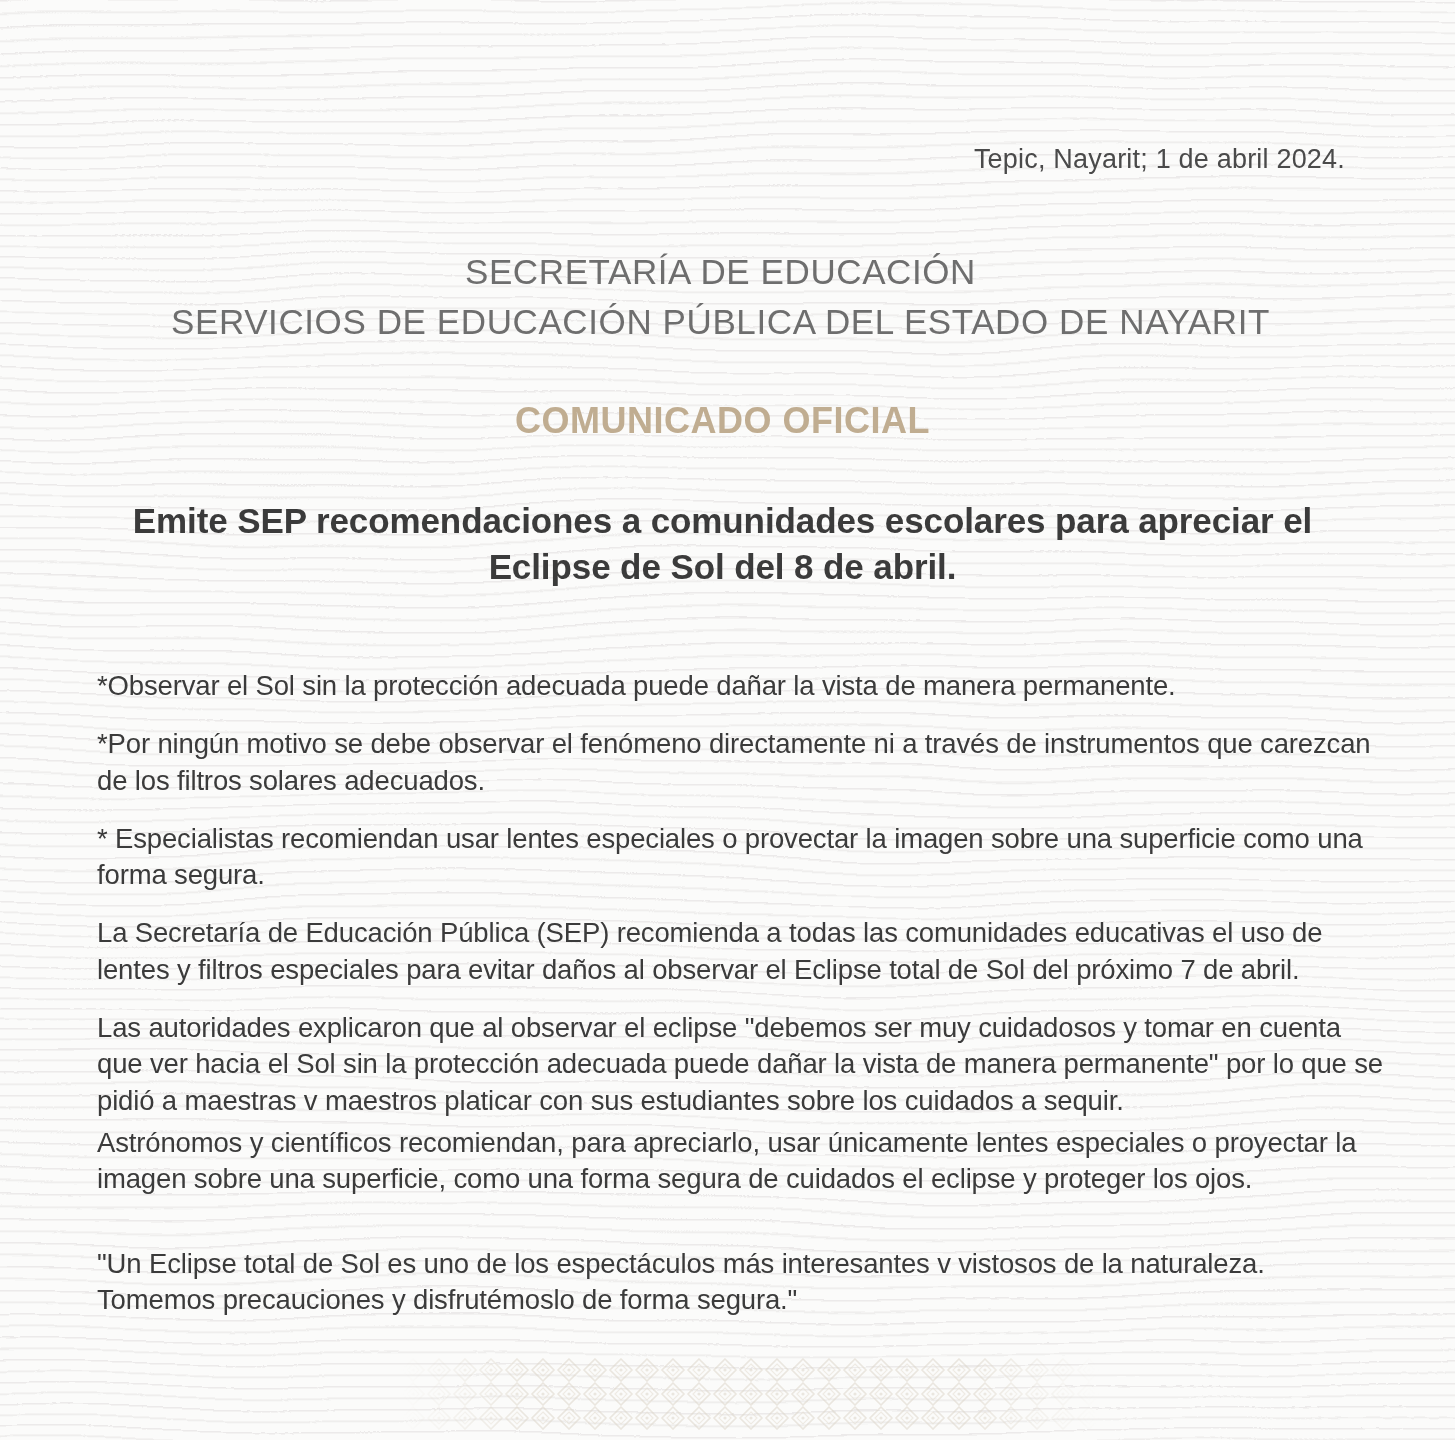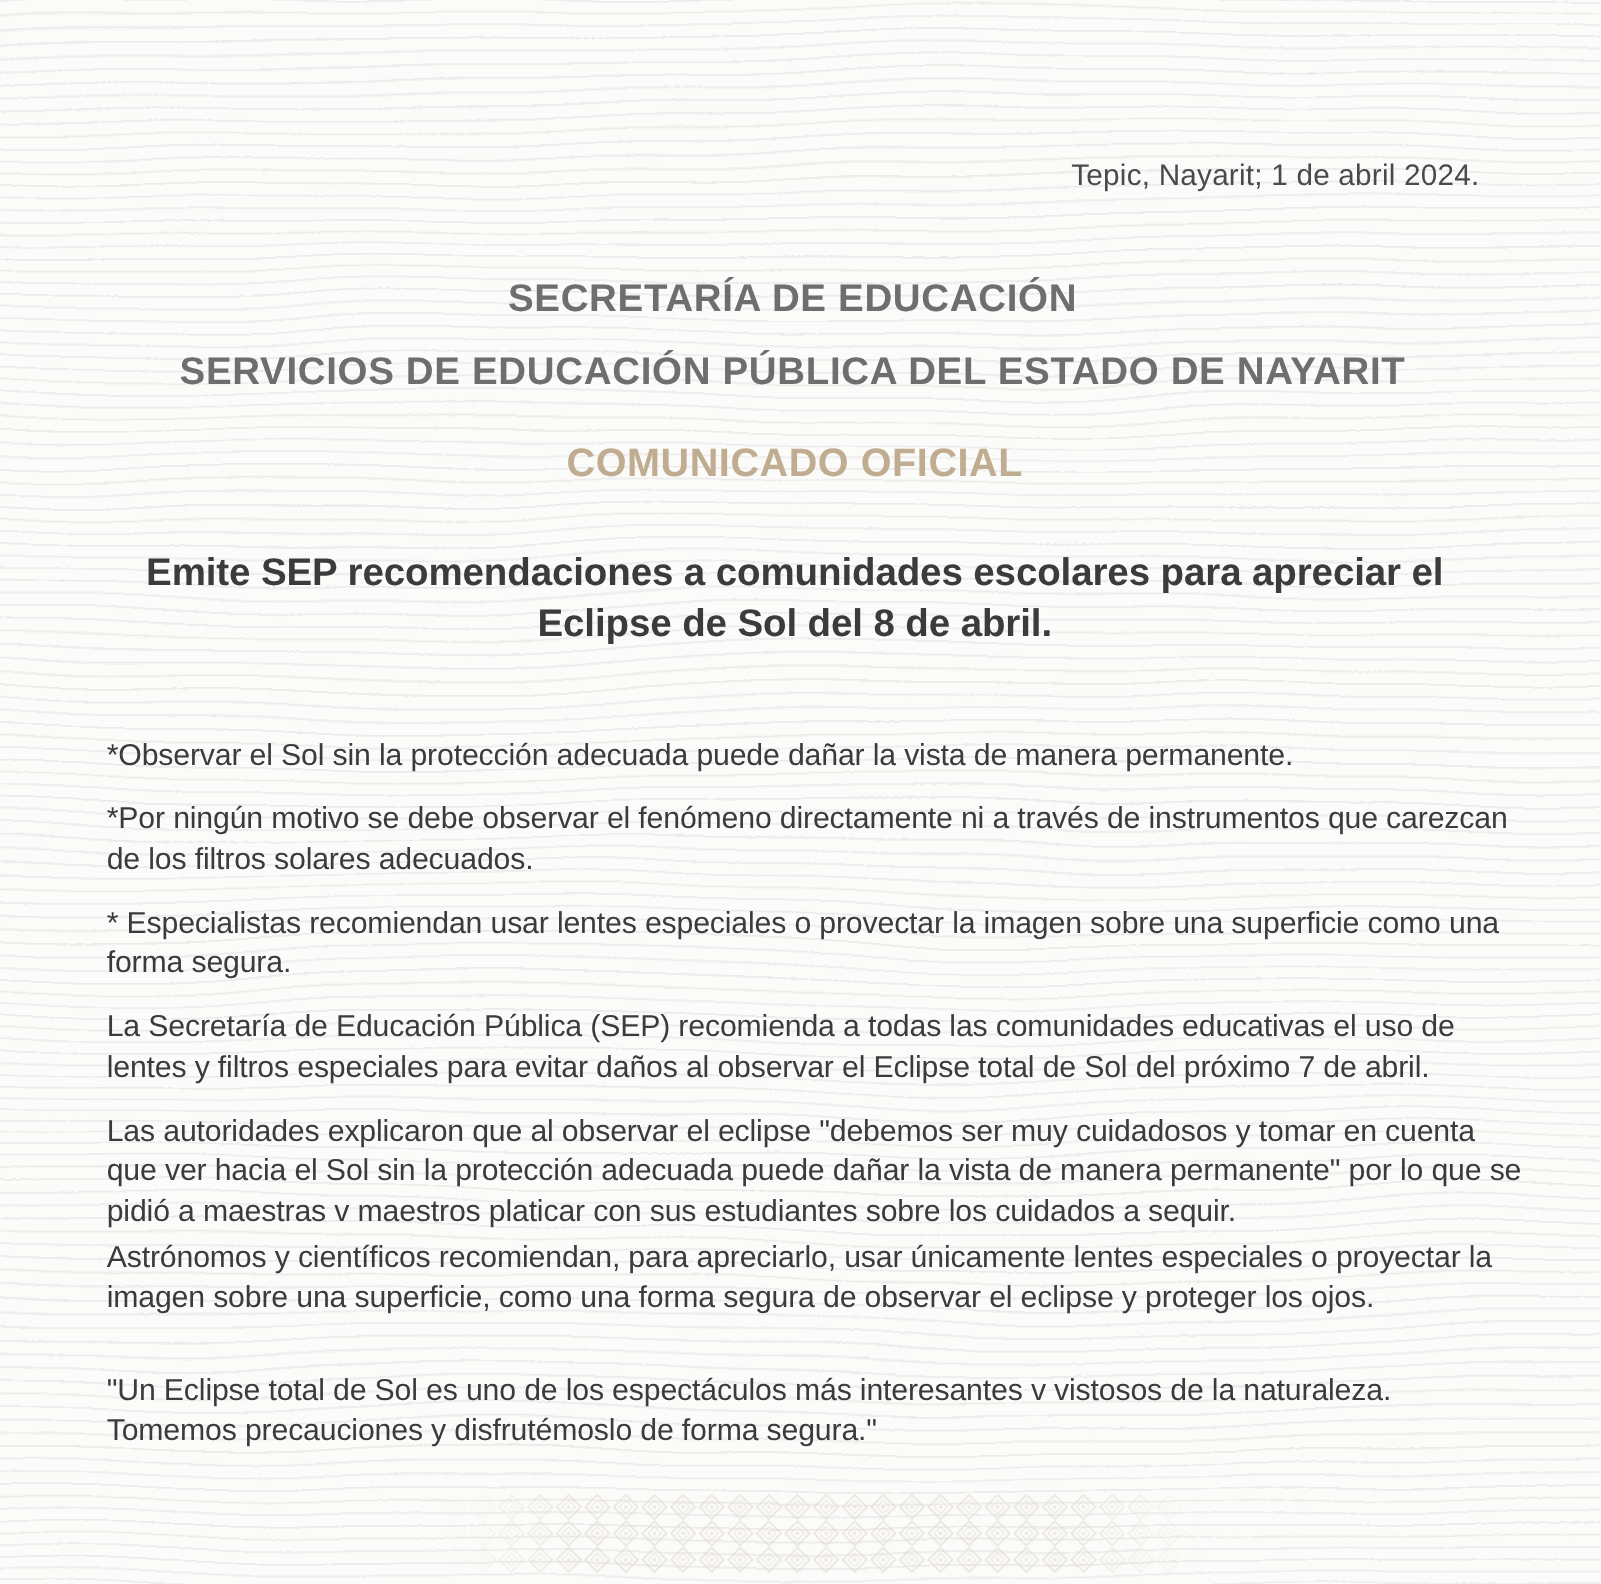--- a/index.html
+++ b/index.html
@@ -53,26 +53,26 @@
     white-space: nowrap;
   }
 
   .org-heading {
     position: absolute;
     left: 0;
     right: 4px;
     top: 247px;
     text-align: center;
     color: #6e6e6e;
-    font-weight: 700;
+    font-weight: 400;
     font-size: 35px;
     letter-spacing: .6px;
     line-height: 1.42;
   }
-  .org-heading .line2 { font-size: 35px; display: block; margin-top: 16px; }
+  .org-heading .line2 { font-size: 35px; display: block; }
 
   .comunicado {
     position: absolute;
     left: 0;
     right: 0;
     top: 400px;
     text-align: center;
     color: #c0ad91;
     font-weight: 700;
     font-size: 36px;
@@ -158,17 +158,17 @@
   <div class="comunicado">COMUNICADO OFICIAL</div>
 
   <div class="subtitle">Emite SEP recomendaciones a comunidades escolares para apreciar el Eclipse de Sol del 8 de abril.</div>
 
   <div class="body-block">
     <p>*Observar el Sol sin la protección adecuada puede dañar la vista de manera permanente.</p>
     <p>*Por ningún motivo se debe observar el fenómeno directamente ni a través de instrumentos que carezcan de los filtros solares adecuados.</p>
     <p>* Especialistas recomiendan usar lentes especiales o provectar la imagen sobre una superficie como una forma segura.</p>
     <p>La Secretaría de Educación Pública (SEP) recomienda a todas las comunidades educativas el uso de lentes y filtros especiales para evitar daños al observar el Eclipse total de Sol del próximo 7 de abril.</p>
     <p class="tight">Las autoridades explicaron que al observar el eclipse "debemos ser muy cuidadosos y tomar en cuenta que ver hacia el Sol sin la protección adecuada puede dañar la vista de manera permanente" por lo que se pidió a maestras v maestros platicar con sus estudiantes sobre los cuidados a sequir.</p>
-    <p>Astrónomos y científicos recomiendan, para apreciarlo, usar únicamente lentes especiales o proyectar la imagen sobre una superficie, como una forma segura de observar el eclipse y proteger los ojos.</p>
+    <p>Astrónomos y científicos recomiendan, para apreciarlo, usar únicamente lentes especiales o proyectar la imagen sobre una superficie, como una forma segura de cuidados el eclipse y proteger los ojos.</p>
     <p class="spaced-top">"Un Eclipse total de Sol es uno de los espectáculos más interesantes v vistosos de la naturaleza. Tomemos precauciones y disfrutémoslo de forma segura."</p>
   </div>
 
 </div>
 
 </body></html>

